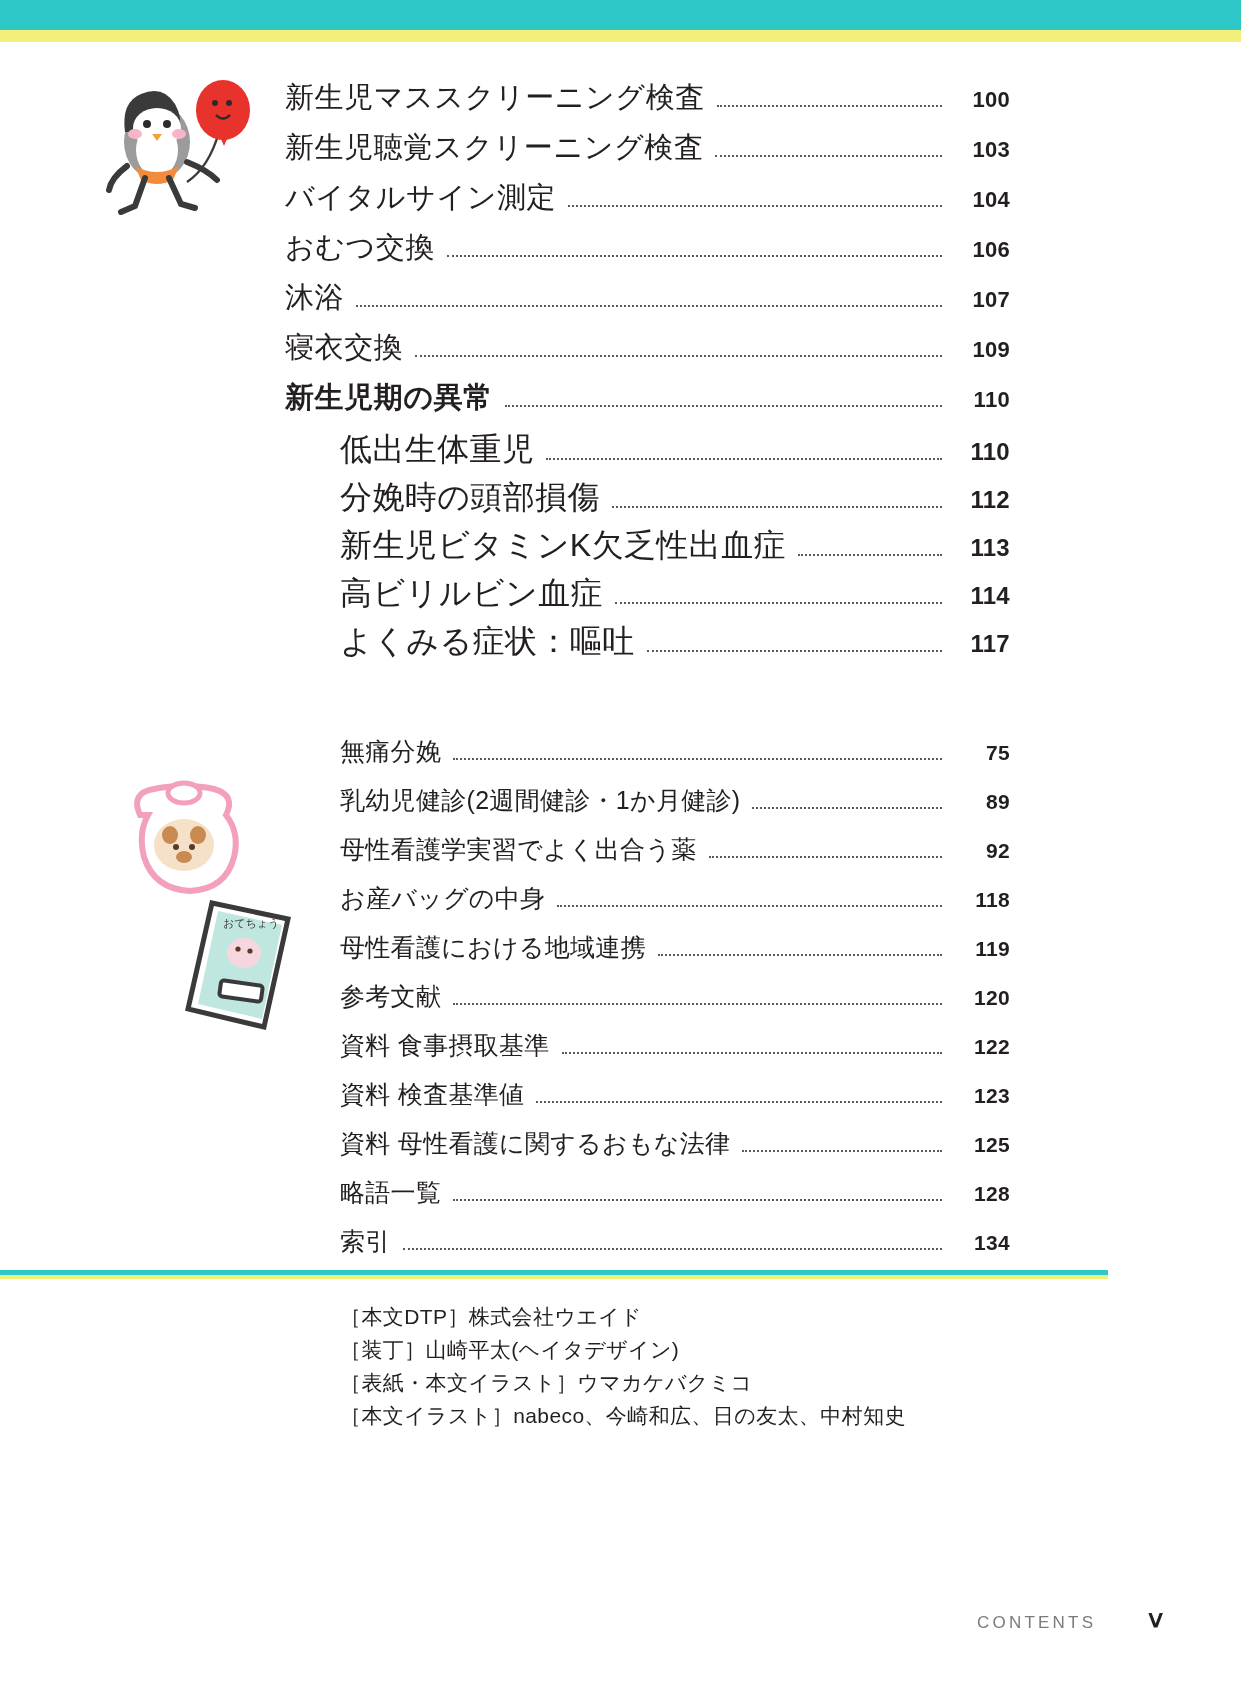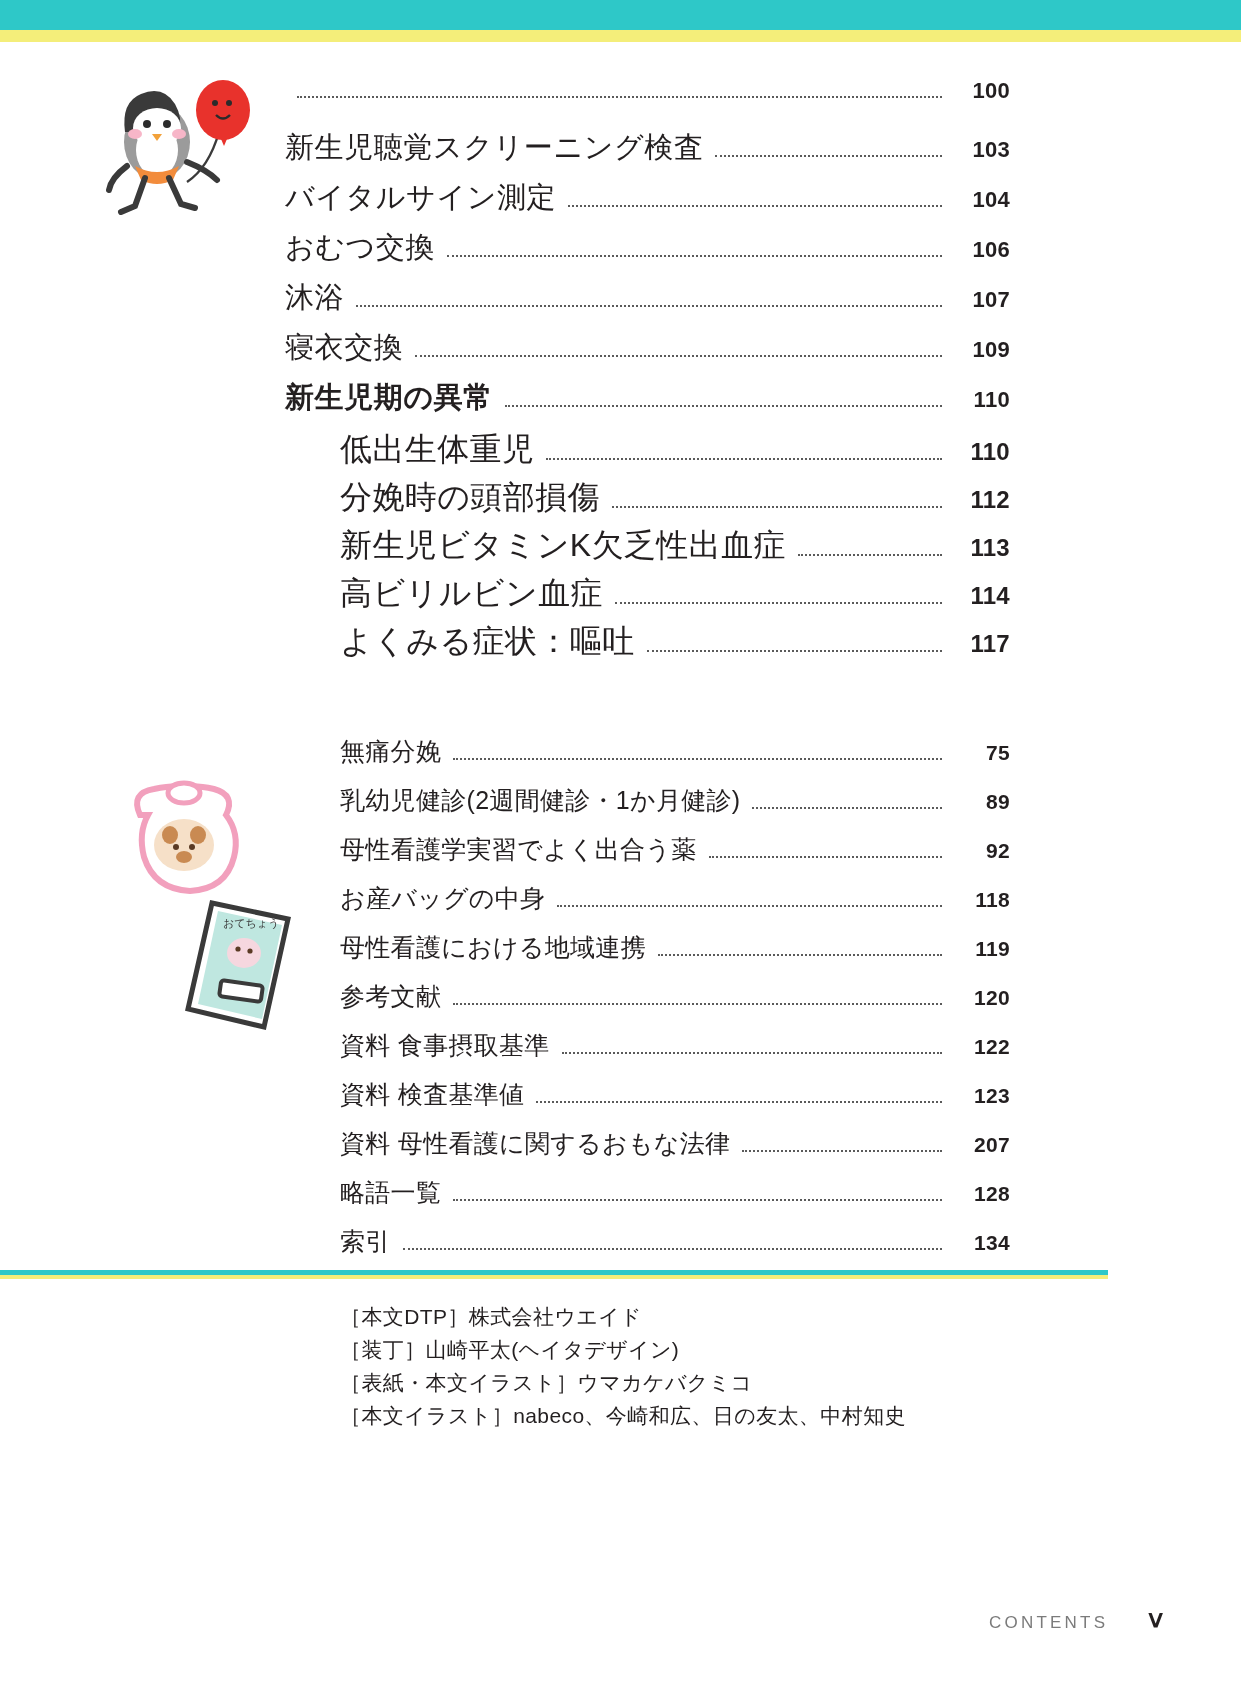--- a/index.html
+++ b/index.html
@@ -149,21 +149,21 @@
     color: #231f20;
   }
 
   
   .footer {
     position: absolute;
     right: 78px;
     bottom: 68px;
     display: flex;
     align-items: flex-end;
-    gap: 40px;
+    gap: 52px;
   }
   .footer .label {
     font-size: 17px;
     letter-spacing: 3.2px;
     color: #7b7b7b;
   }
   .footer .folio {
     font-size: 25px;
     font-weight: bold;
     color: #231f20;
@@ -243,20 +243,21 @@
       <circle cx="118" cy="174" r="2.6" fill="#5a3a24"></circle>
       <circle cx="130" cy="176" r="2.6" fill="#5a3a24"></circle>
       <rect x="100" y="208" width="42" height="16" rx="3" fill="#ffffff" stroke="#3a3a3a" stroke-width="4" transform="rotate(8 121 216)"></rect>
       <text x="103" y="152" font-size="11" fill="#3a3a3a" font-family="sans-serif">おてちょう</text>
     </svg>
   </div>
 
   <div class="toc-section-1">
 
     <div class="toc-row lvl1">
+      <span class="title">新生児マススクリーニング検査</span>
       <span class="leader"></span>
       <span class="page-no page-col">100</span>
     </div>
 
     <div class="toc-row lvl1">
       <span class="title">新生児聴覚スクリーニング検査</span>
       <span class="leader"></span>
       <span class="page-no page-col">103</span>
     </div>
 
@@ -368,21 +369,21 @@
 
     <div class="toc-row lvl-b">
       <span class="title">資料 検査基準値</span>
       <span class="leader"></span>
       <span class="page-no page-col">123</span>
     </div>
 
     <div class="toc-row lvl-b">
       <span class="title">資料 母性看護に関するおもな法律</span>
       <span class="leader"></span>
-      <span class="page-no page-col">207</span>
+      <span class="page-no page-col">125</span>
     </div>
 
     <div class="toc-row lvl-b">
       <span class="title">略語一覧</span>
       <span class="leader"></span>
       <span class="page-no page-col">128</span>
     </div>
 
     <div class="toc-row lvl-b">
       <span class="title">索引</span>

